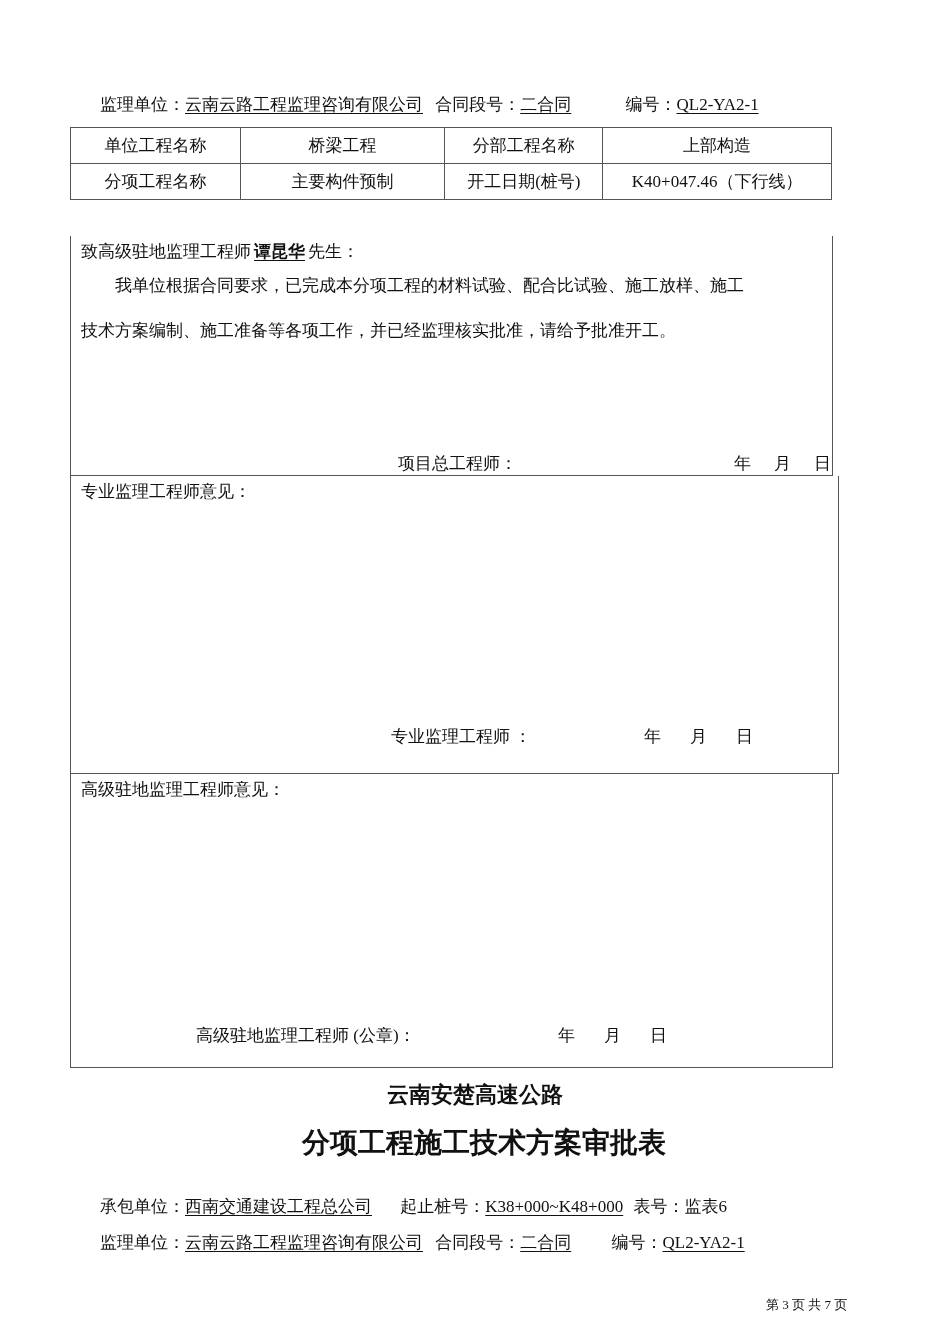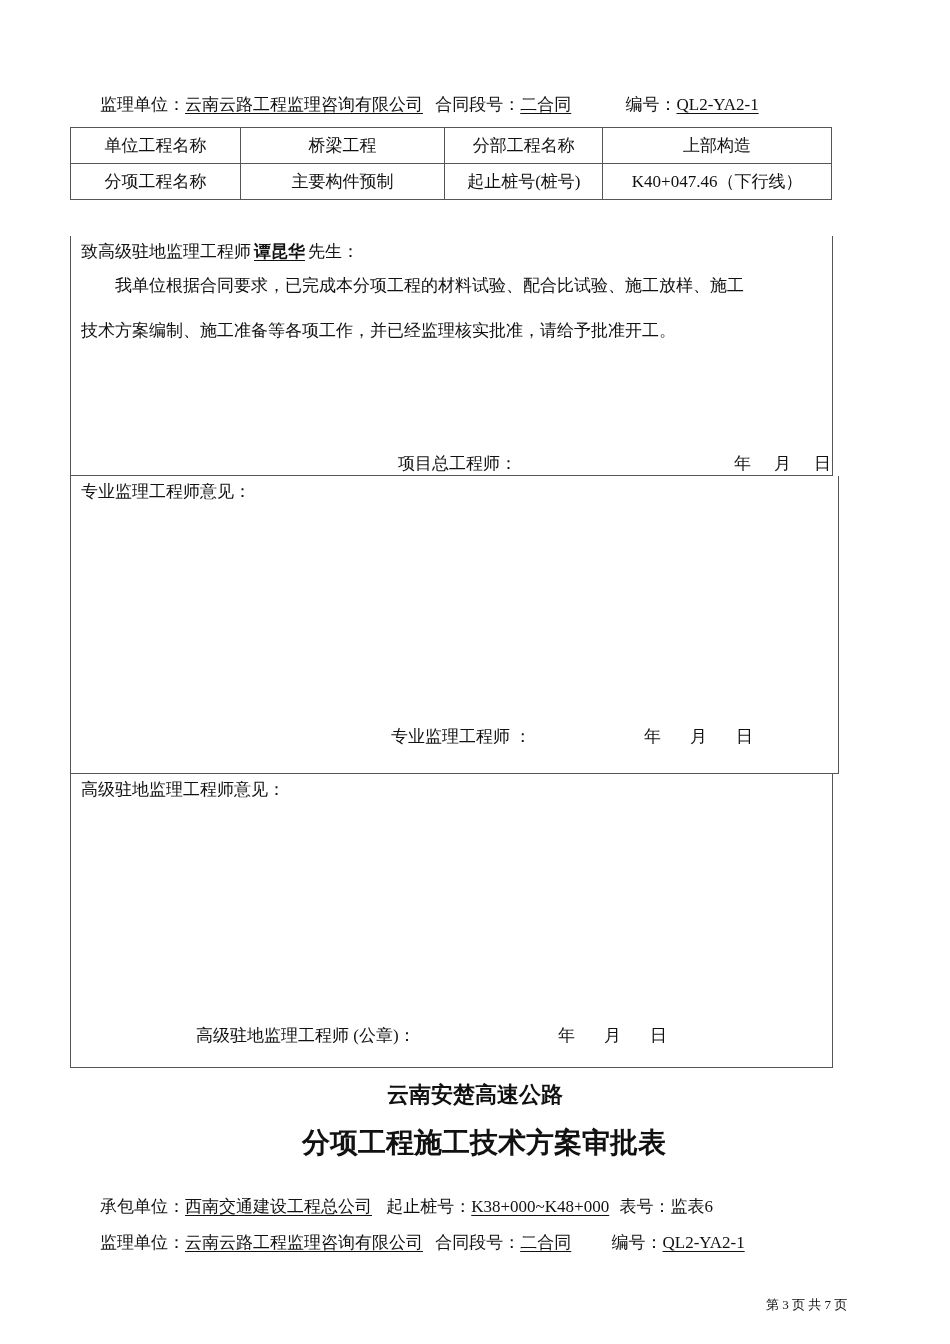--- a/index.html
+++ b/index.html
@@ -36,21 +36,21 @@
   <tbody>
       <tr>
     <td>单位工程名称</td>
     <td>桥梁工程</td>
     <td>分部工程名称</td>
     <td>上部构造</td>
   </tr>
   <tr>
     <td>分项工程名称</td>
     <td>主要构件预制</td>
-    <td>起止桩号(桩号)</td>
+    <td>开工日期(桩号)</td>
     <td>K40+047.46（下行线）</td>
   </tr>
 </tbody>
   </table>
 
 <div class="block" style="top:236px;height:239px;">
   <div class="txt" style="left:44px;top:38px;">我单位根据合同要求，已完成本分项工程的材料试验、配合比试验、施工放样、施工</div>
   <div class="txt" style="left:10px;top:4px;">
     <span>致高级驻地监理工程师</span><span class="u" style="font-weight:bold;padding:0 3px;">谭昆华</span><span>先生：</span>
   </div>
@@ -69,21 +69,21 @@
   <div class="txt" style="left:10px;top:4px;">高级驻地监理工程师意见：</div>
   <div class="txt" style="left:125px;top:250px;">高级驻地监理工程师 (公章)：</div>
   <div class="txt" style="left:487px;top:250px;letter-spacing:6px;">年　月　日</div>
 </div>
 
 <div class="title1">云南安楚高速公路</div>
 <div class="title2">分项工程施工技术方案审批表</div>
 
 <div class="line" style="left:100px;top:1195px;">
   <span>承包单位：</span><span class="u">西南交通建设工程总公司</span>
-  <span style="margin-left:10px">起止桩号：</span><span class="u">K38+000~K48+000</span>
+  <span style="margin-left:24px">起止桩号：</span><span class="u">K38+000~K48+000</span>
   <span style="margin-left:6px">表号：监表6</span>
 </div>
 
 <div class="line" style="left:100px;top:1231px;">
   <span>监理单位：</span><span class="u">云南云路工程监理咨询有限公司</span>
   <span style="margin-left:8px">合同段号：</span><span class="u">二合同</span>
   <span style="margin-left:36px">编号：</span><span class="u">QL2-YA2-1</span>
 </div>
 
 <div class="footer">第 3 页 共 7 页</div>

